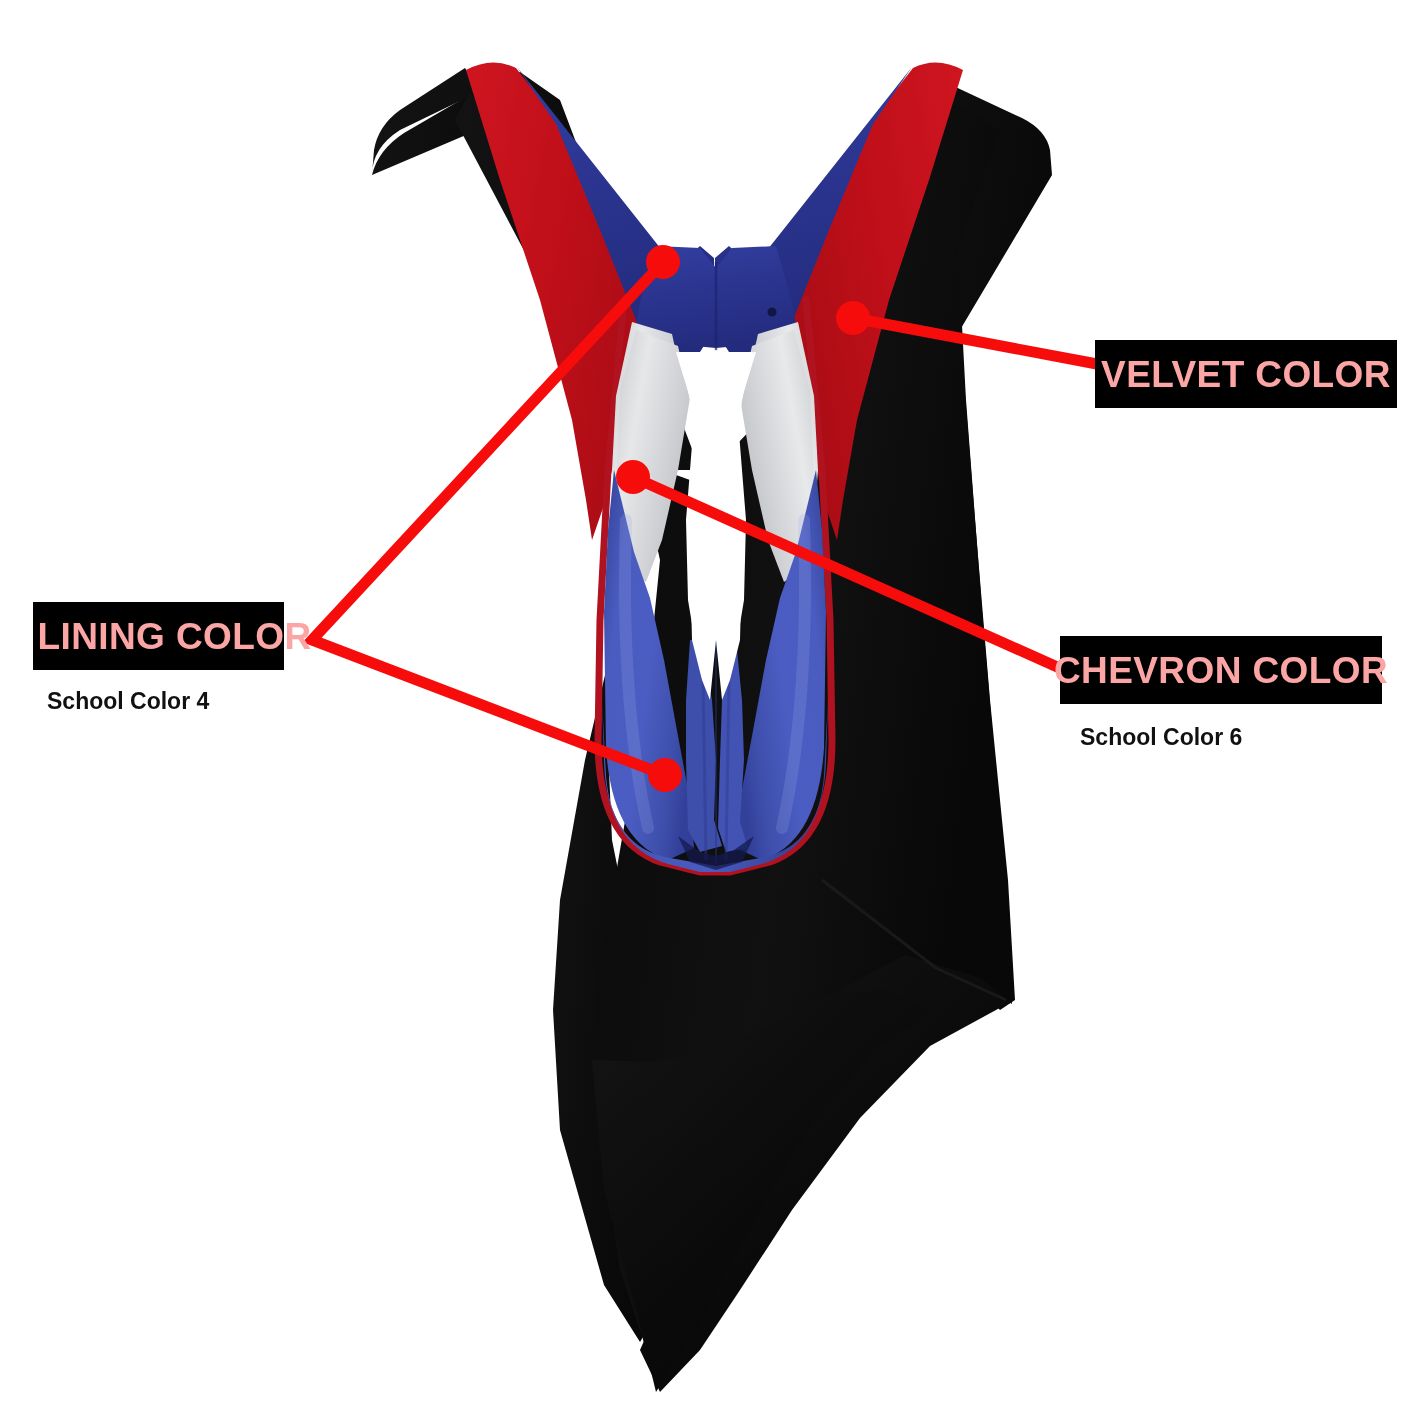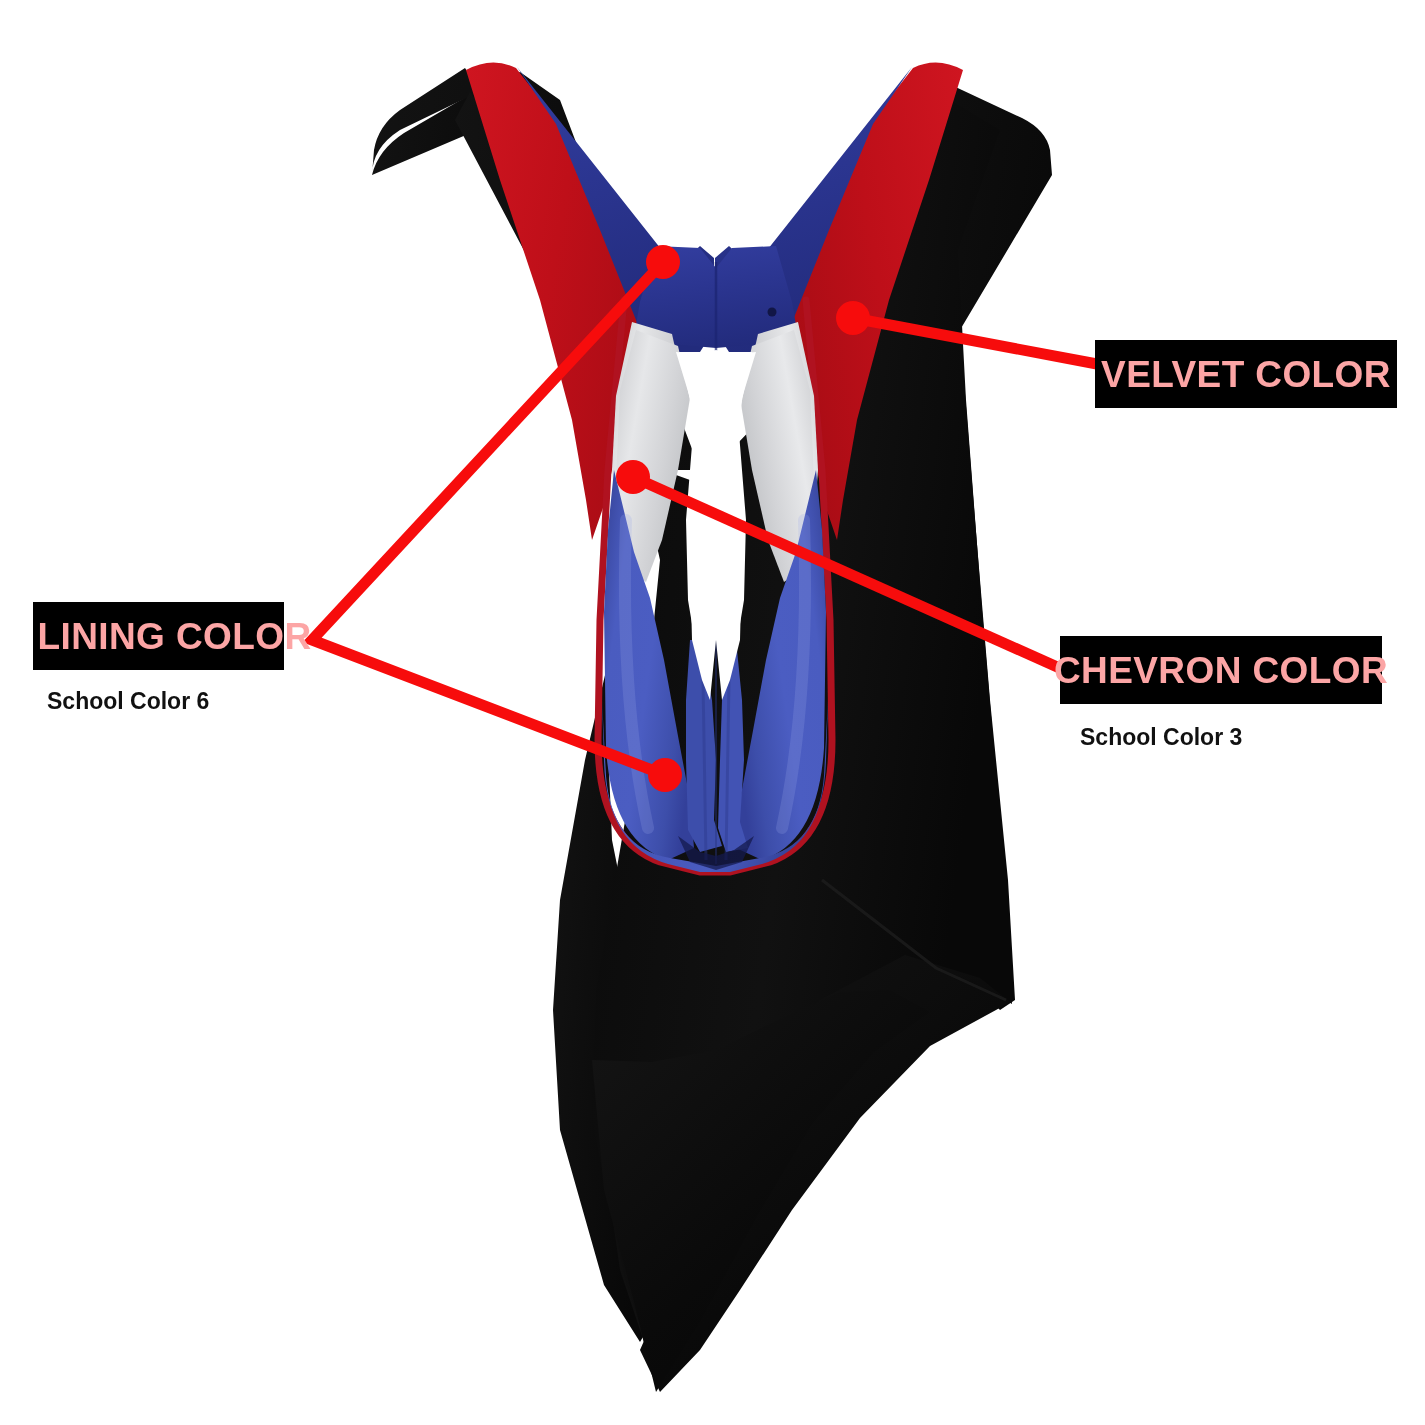--- a/index.html
+++ b/index.html
@@ -529,20 +529,20 @@
     </g>
   </svg>
 
   <div class="callout" id="callout-velvet">
     <span class="callout-text">VELVET COLOR</span>
   </div>
 
   <div class="callout" id="callout-lining">
     <span class="callout-text">LINING COLOR</span>
   </div>
-  <div class="subnote" id="subnote-lining">School Color 6</div>
+  <div class="subnote" id="subnote-lining">School Color 4</div>
 
   <div class="callout" id="callout-chevron">
     <span class="callout-text">CHEVRON COLOR</span>
   </div>
-  <div class="subnote" id="subnote-chevron">School Color 3</div>
+  <div class="subnote" id="subnote-chevron">School Color 6</div>
 
 </div>
 
 </body></html>

